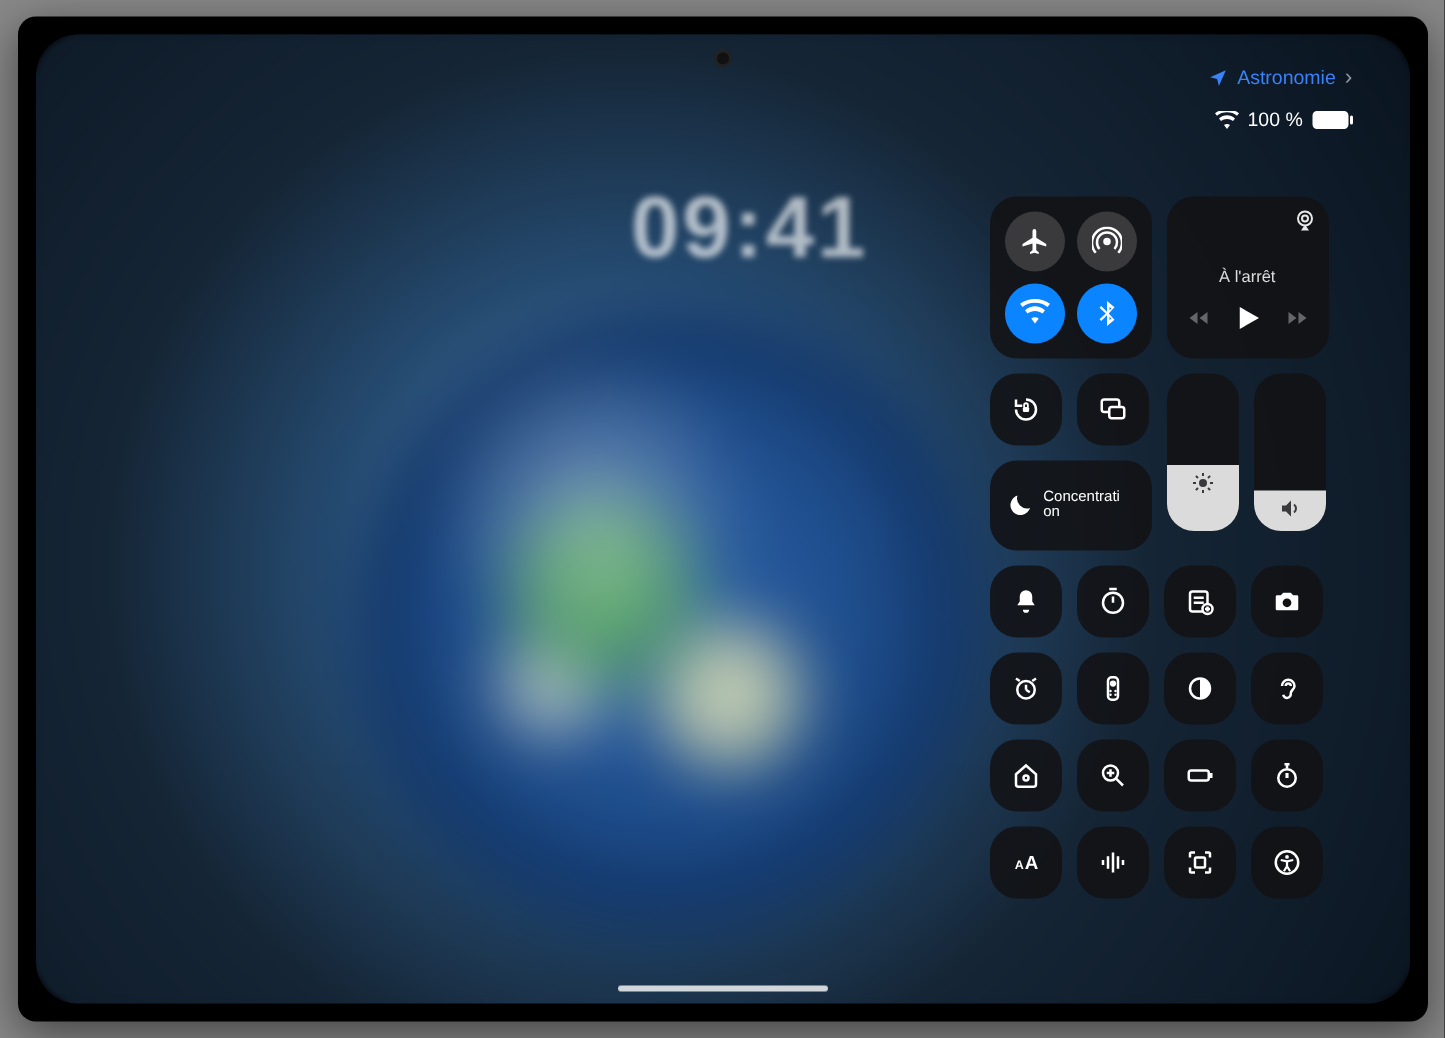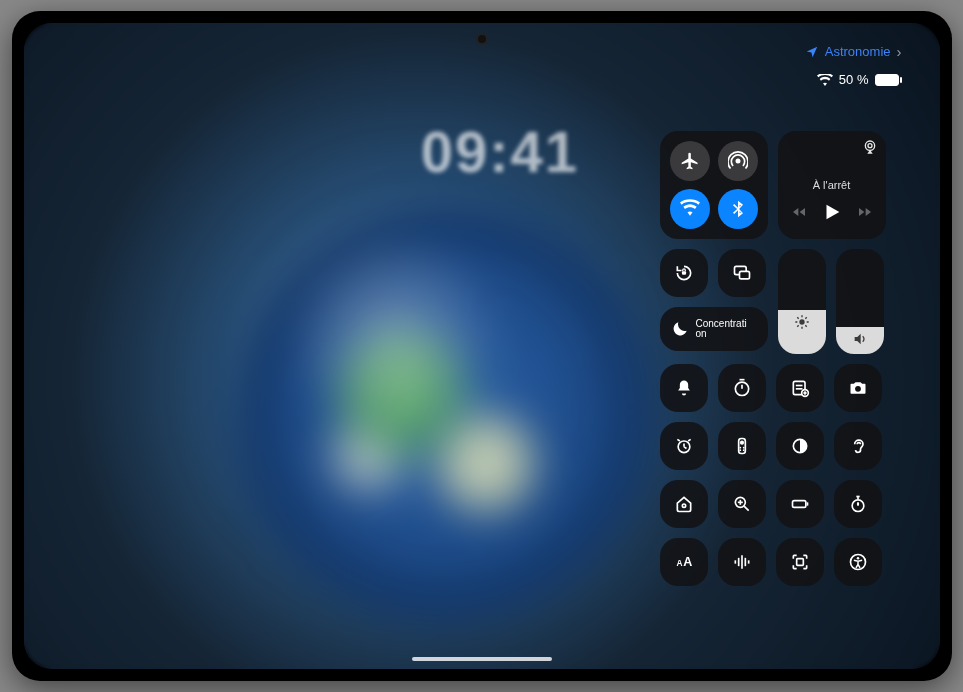--- a/index.html
+++ b/index.html
@@ -10,21 +10,21 @@
     font-family: -apple-system, BlinkMacSystemFont, "Helvetica Neue", sans-serif;
     display: flex;
     align-items: center;
     justify-content: center;
     overflow: hidden;
   }
   .device {
     width: 940px;
     height: 670px;
     background: #000;
-    border-radius: 28px;
+    border-radius: 12px;
     padding: 12px;
     position: relative;
     box-shadow: 0 8px 30px rgba(0,0,0,0.5);
   }
   .screen {
     width: 100%;
     height: 100%;
     border-radius: 28px;
     position: relative;
     overflow: hidden;
@@ -146,21 +146,21 @@
     background: rgba(18,18,20,0.88);
     border-radius: 18px;
     display: flex;
     align-items: center;
     justify-content: center;
     position: relative;
     color: #fff;
   }
   .tile-1 { width: 48px; height: 48px; }
   .tile-2x2 { width: 108px; height: 108px; }
-  .tile-wide { width: 108px; height: 44px; }
+  .tile-wide { width: 108px; height: 60px; }
   .tile-tall { width: 48px; height: 105px; flex-direction: column; justify-content: flex-end; overflow:hidden; }
   .conn {
     display: grid;
     grid-template-columns: 1fr 1fr;
     grid-template-rows: 1fr 1fr;
     gap: 8px;
     padding: 10px;
   }
   .conn-btn {
     border-radius: 50%;
@@ -241,21 +241,21 @@
         <svg class="loc-icon" viewBox="0 0 24 24" fill="#3a82f7">
             <path d="M3 11l18-8-8 18-2-8-8-2z"></path>
           </svg>
         <span>Astronomie</span>
         <span class="chev">›</span>
       </div>
       <div class="status-row-2">
         <svg class="wifi-icon" viewBox="0 0 24 18" fill="#fff">
             <path d="M12 18l3-4c-1.8-1.4-4.2-1.4-6 0l3 4zm-6-8c3.4-2.8 8.6-2.8 12 0l2-2.6C15.2 3.2 8.8 3.2 4 7.4L6 10zm-4-5.2C7 .2 17 .2 22 4.8l2-2.6C17.4-3 6.6-3 0 2.2l2 2.6z"></path>
           </svg>
-        <span>50 %</span>
+        <span>100 %</span>
         <div class="battery">
           <div class="battery-body"></div>
           <div class="battery-cap"></div>
         </div>
       </div>
     </div>
 
     <div class="cc">
 
       <div class="cc-row">

